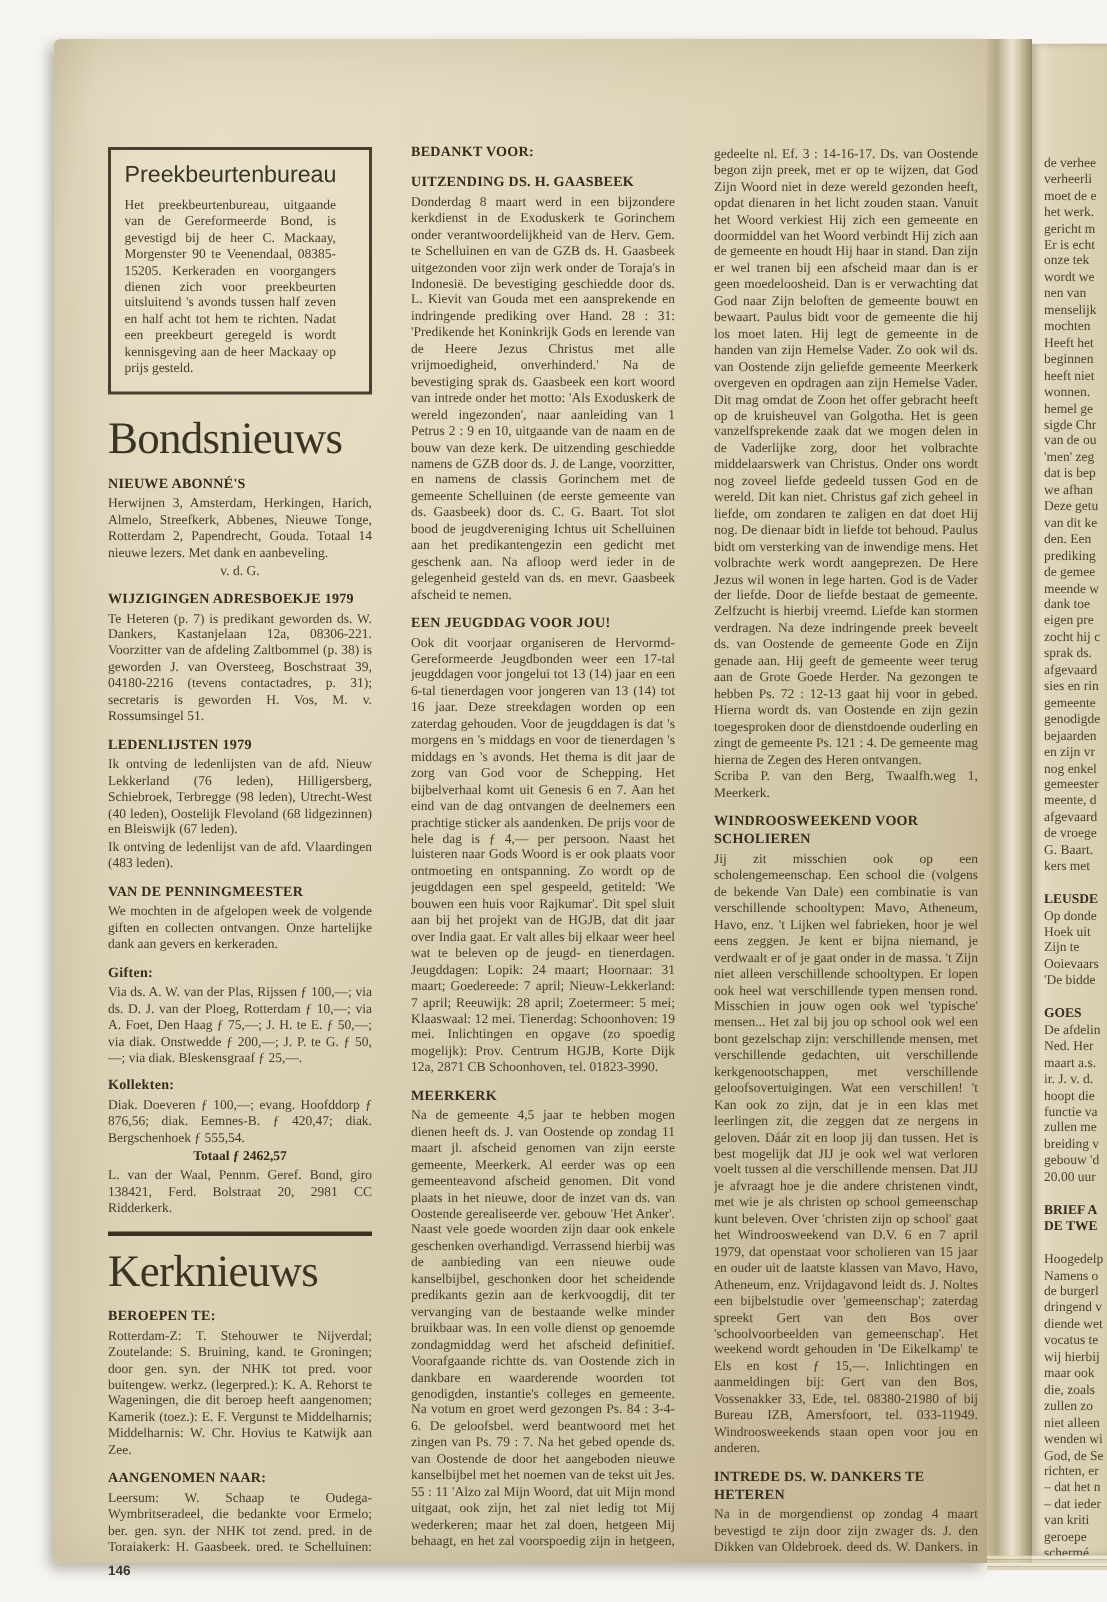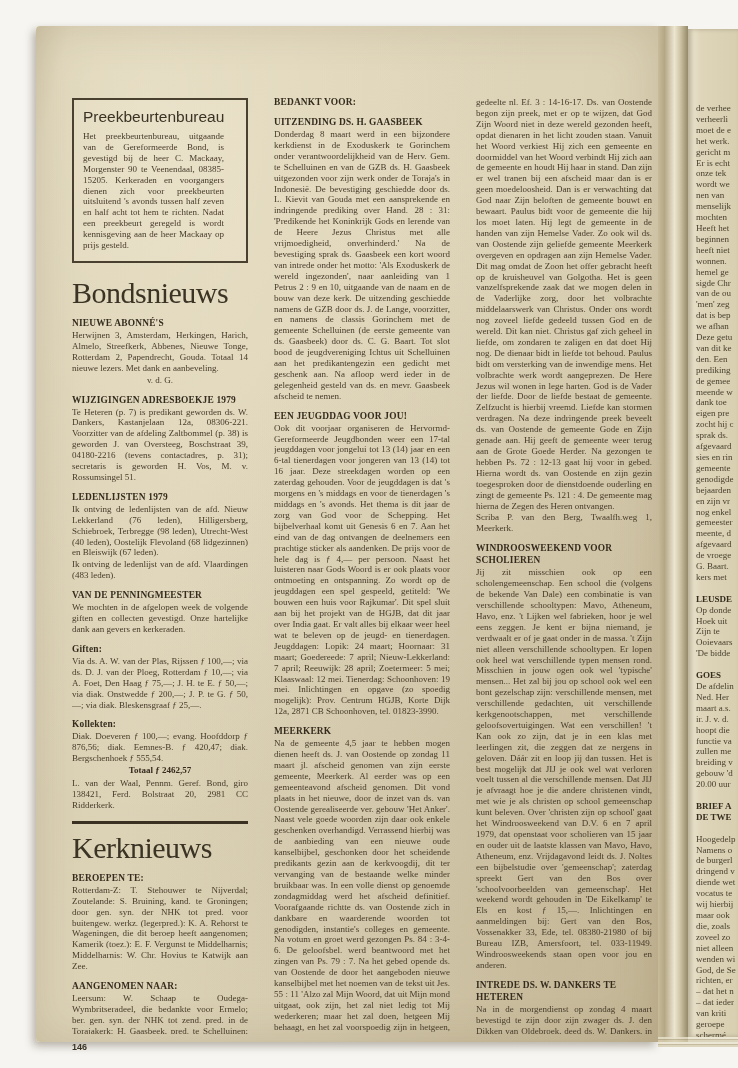--- a/index.html
+++ b/index.html
@@ -95,21 +95,21 @@
                 <div class="block-heading">WIJZIGINGEN ADRESBOEKJE 1979</div>
                 <p class="body-text">Te Heteren (p. 7) is predikant geworden ds. W. Dankers, Kastanjelaan 12a, 08306-221. Voorzitter van de afdeling Zaltbommel (p. 38) is geworden J. van Oversteeg, Boschstraat 39, 04180-2216 (tevens contactadres, p. 31); secretaris is geworden H. Vos, M. v. Rossumsingel 51.</p>
               </div>
               <div class="block">
                 <div class="block-heading">LEDENLIJSTEN 1979</div>
                 <p class="body-text">Ik ontving de ledenlijsten van de afd. Nieuw Lekkerland (76 leden), Hilligersberg, Schiebroek, Terbregge (98 leden), Utrecht-West (40 leden), Oostelijk Flevoland (68 lidgezinnen) en Bleiswijk (67 leden).</p>
                 <p class="body-text">Ik ontving de ledenlijst van de afd. Vlaardingen (483 leden).</p>
               </div>
               <div class="block">
                 <div class="block-heading">VAN DE PENNINGMEESTER</div>
-                <p class="body-text">We mochten in de afgelopen week de volgende giften en collecten gevestigd. Onze hartelijke dank aan gevers en kerkeraden.</p>
+                <p class="body-text">We mochten in de afgelopen week de volgende giften en collecten ontvangen. Onze hartelijke dank aan gevers en kerkeraden.</p>
               </div>
               <div class="block">
                 <div class="block-heading">Giften:</div>
                 <p class="body-text">Via ds. A. W. van der Plas, Rijssen ƒ 100,—; via ds. D. J. van der Ploeg, Rotterdam ƒ 10,—; via A. Foet, Den Haag ƒ 75,—; J. H. te E. ƒ 50,—; via diak. Onstwedde ƒ 200,—; J. P. te G. ƒ 50,—; via diak. Bleskensgraaf ƒ 25,—.</p>
               </div>
               <div class="block">
                 <div class="block-heading">Kollekten:</div>
                 <p class="body-text">Diak. Doeveren ƒ 100,—; evang. Hoofddorp ƒ 876,56; diak. Eemnes-B. ƒ 420,47; diak. Bergschenhoek ƒ 555,54.</p>
                 <p class="right-line bold">Totaal ƒ 2462,57</p>
                 <p class="body-text">L. van der Waal, Pennm. Geref. Bond, giro 138421, Ferd. Bolstraat 20, 2981 CC Ridderkerk.</p>
@@ -233,21 +233,21 @@
         <div class="strip-line gap"></div>
         <div class="strip-line">Hoogedelp</div>
         <div class="strip-line">Namens o</div>
         <div class="strip-line">de burgerl</div>
         <div class="strip-line">dringend v</div>
         <div class="strip-line">diende wet</div>
         <div class="strip-line">vocatus te</div>
         <div class="strip-line">wij hierbij</div>
         <div class="strip-line">maar ook</div>
         <div class="strip-line">die, zoals</div>
-        <div class="strip-line">zoveel zo</div>
+        <div class="strip-line">zullen zo</div>
         <div class="strip-line">niet alleen</div>
         <div class="strip-line">wenden wi</div>
         <div class="strip-line">God, de Se</div>
         <div class="strip-line">richten, er</div>
         <div class="strip-line">– dat het n</div>
         <div class="strip-line">– dat ieder</div>
         <div class="strip-line">van kriti</div>
         <div class="strip-line">geroepe</div>
         <div class="strip-line">schermé</div>
       </div>

